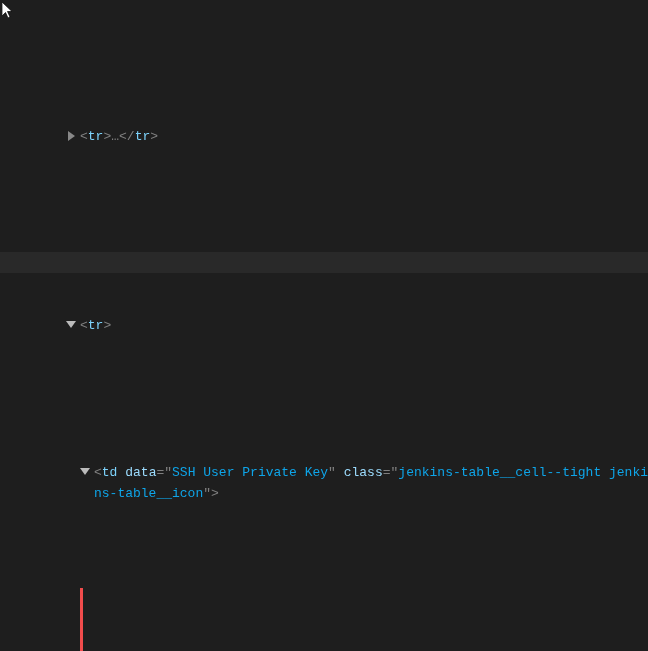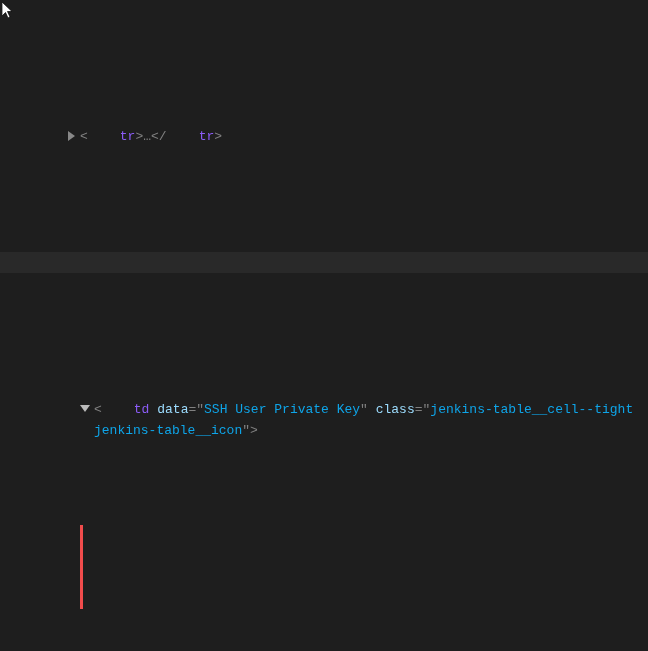--- a/index.html
+++ b/index.html
@@ -51,21 +51,21 @@
     width: 0; height: 0;
     border-top: 5px solid transparent;
     border-bottom: 5px solid transparent;
     border-left: 7px solid #888;
     position: absolute; top: 0; left: 2px;
   }
 
   .code { flex: 1 1 0; word-break: break-all; }
 
   .punc  { color: #808080; }
-  .tag   { color: #8b5cf6; margin-left: 32px; }
+  .tag   { color: #7dd3fc; }
   .attr  { color: #9cdcfe; margin-top: 10px; }
   .val   { color: #0ea5e9; }
   .dots  { color: #808080; }
 
   .bar-red {
     position: absolute;
     left: var(--bar-left);
     top: 0;
     bottom: 0;
     width: 3px;
@@ -106,20 +106,24 @@
   
   <div class="node" style="padding-left:60px;">
     <div class="line">
       <span class="toggle collapsed"></span>
       <span class="code"><span class="punc">&lt;</span><span class="tag">tr</span><span class="punc">&gt;</span><span class="dots">…</span><span class="punc">&lt;/</span><span class="tag">tr</span><span class="punc">&gt;</span></span>
     </div>
   </div>
 
   
   <div class="node" style="padding-left:60px;">
+    <div class="line">
+      <span class="toggle expanded"></span>
+      <span class="code"><span class="punc">&lt;</span><span class="tag">tr</span><span class="punc">&gt;</span></span>
+    </div>
 
     
     <div class="node" style="padding-left:14px;">
       <div class="line">
         <span class="toggle expanded"></span>
         <span class="code"><span class="punc">&lt;</span><span class="tag">td</span> <span class="attr">data</span><span class="punc">="</span><span class="val">SSH User Private Key</span><span class="punc">"</span> <span class="attr">class</span><span class="punc">="</span><span class="val">jenkins-table__cell--tight jenkins-table__icon</span><span class="punc">"&gt;</span></span>
       </div>
 
       
       <div class="node" style="padding-left:14px; --bar-left:0px; position:relative;">

